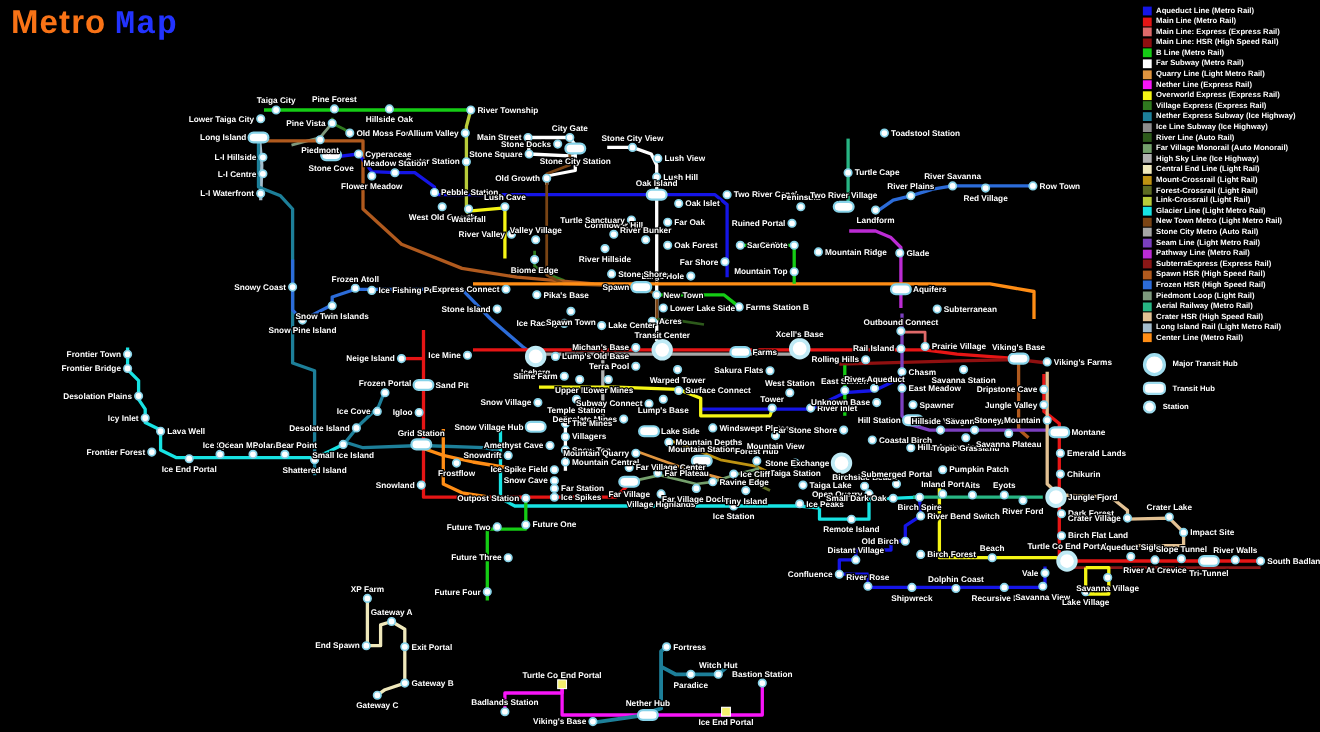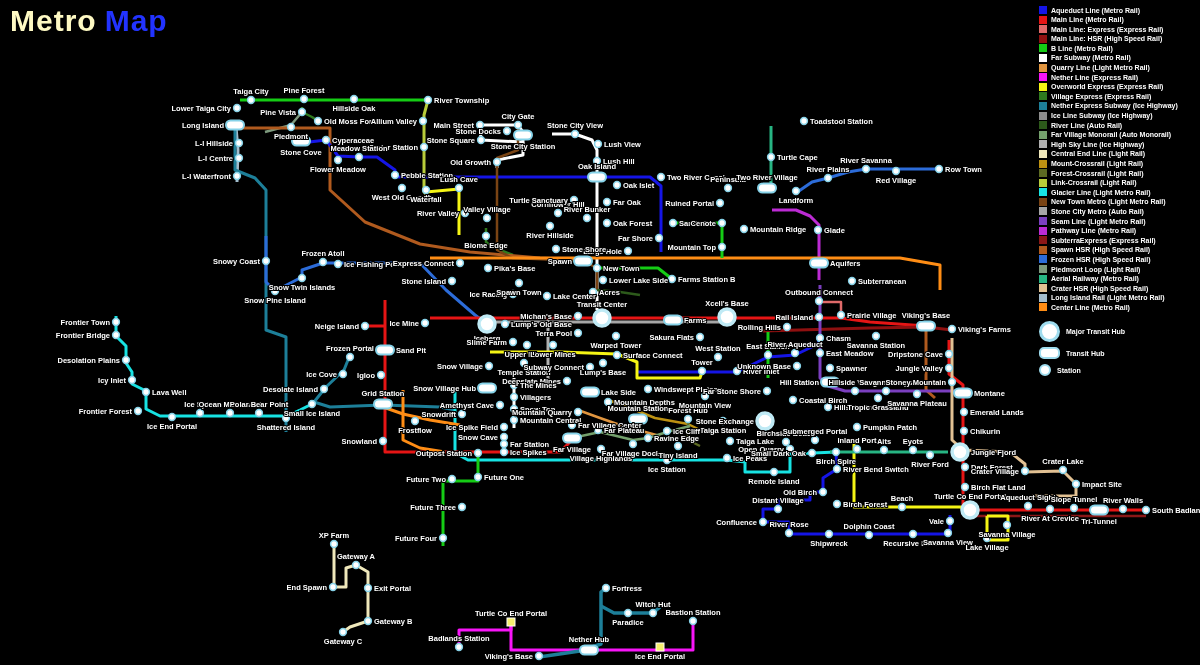--- a/index.html
+++ b/index.html
@@ -1,20 +1,20 @@
 <!DOCTYPE html>
 <html><head>
 <meta charset="utf-8">
 <style>
   html,body{margin:0;padding:0;background:#000;}
   #stage{position:relative;width:1200px;height:665px;background:#000;overflow:hidden;
          font-family:"Liberation Sans",sans-serif;}
   #title{position:absolute;left:10px;top:4px;font-size:30px;font-weight:bold;letter-spacing:1px;z-index:5;}
-  #title .t-red{color:#fef9c3;}
-  #title .t-blue{color:#2233ff;margin-left:8px;}
+  #title .t-red{color:#f97316;}
+  #title .t-blue{color:#2233ff;margin-left:8px;font-family:Liberation Mono, monospace;}
   #map-svg{position:absolute;left:0;top:0;}
   #legend{position:absolute;top:6px;right:3px;width:158px;z-index:6;}
   .lg-row{display:flex;align-items:center;margin-bottom:1.6px;}
   .lg-swatch{width:8px;height:8px;flex:0 0 8px;margin-right:4px;}
   .lg-label{color:#fff;font-size:7px;font-weight:bold;white-space:nowrap;}
   .lg-key{margin-top:10px;}
   .lg-key .lg-row{margin-bottom:5px;}
   .key-major{width:15px;height:15px;border-radius:50%;background:#fff;border:3px solid #9fdcee;flex:0 0 15px;margin-right:6px;}
   .key-hub{width:17px;height:8px;border-radius:5px;background:#fff;border:2px solid #9fdcee;flex:0 0 17px;margin-right:6px;}
   .key-station{width:8px;height:8px;border-radius:50%;background:#fff;border:2px solid #9fdcee;flex:0 0 8px;margin-right:6px;}

